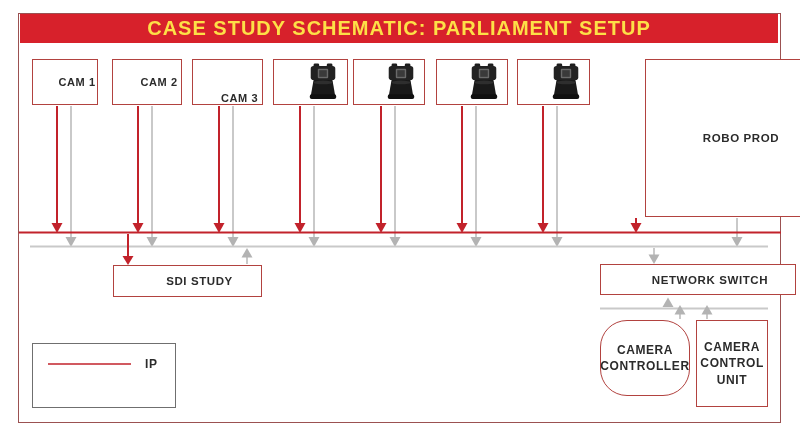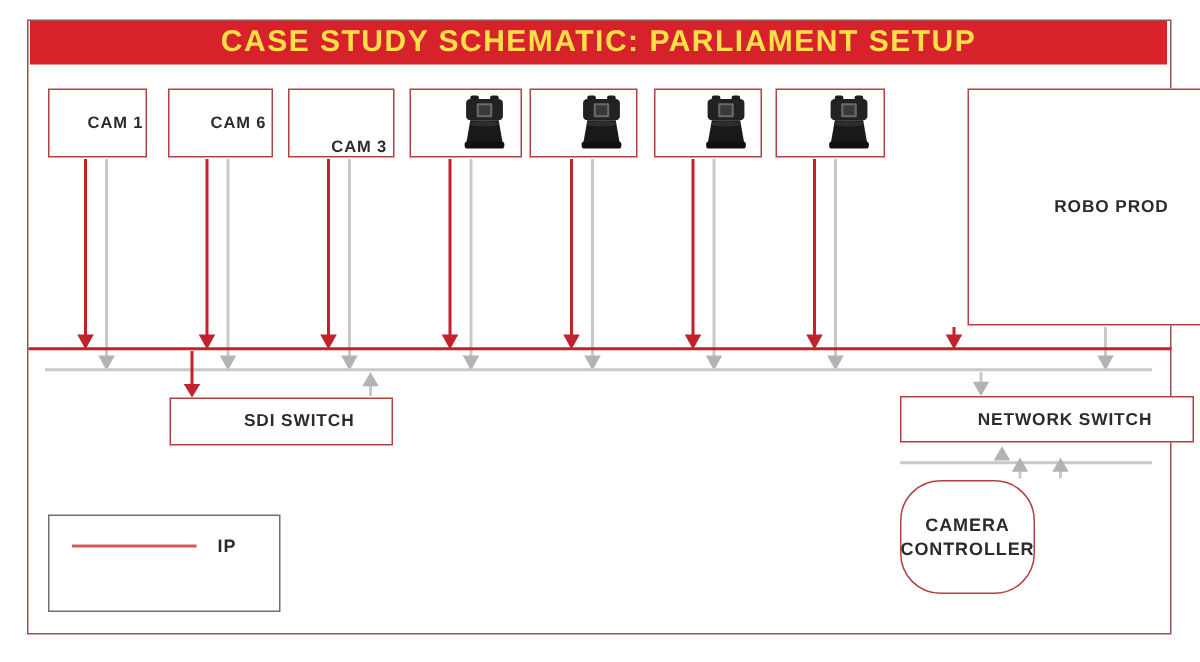--- a/index.html
+++ b/index.html
@@ -41,21 +41,21 @@
   .ptz2{left:353px;width:72px;}
   .ptz3{left:436px;width:72px;}
   .ptz4{left:517px;width:73px;}
   .robo{left:633px;top:59px;width:168px;height:158px;font-size:11.5px;margin-left:12px;}
   .sdi-router{left:113px;top:265px;width:149px;height:32px;font-size:11.5px;}
   .network-switch{left:600px;top:264px;width:196px;height:31px;font-size:11.5px;text-align:center;}
   .cam-controller{left:600px;top:320px;width:90px;height:76px;font-size:12px;line-height:1.35;padding:0 4px;border-radius:27px;}
   .cam-control-unit{left:696px;top:320px;width:72px;height:87px;font-size:12px;line-height:1.35;padding:0 6px;}
   .cam-icon{width:34px;height:40px;display:block;}
   .legend{
-    position:absolute;left:32px;top:343px;width:155px;height:65px;
+    position:absolute;left:32px;top:343px;width:144px;height:65px;
     border:1px solid var(--legend-border);box-sizing:border-box;
     display:flex;flex-direction:column;padding-top:8px;
   }
   .legend-row{height:24px;display:flex;align-items:center;padding-left:15px;}
   .legend-line{width:83px;height:2px;flex:0 0 83px;}
   .legend-line.ip{background:var(--line-red);opacity:.75;}
   .legend-line.sdi{background:var(--line-gray);}
   .legend-label{margin-left:14px;font-weight:700;font-size:12px;letter-spacing:0.6px;}
   svg.wires{position:absolute;left:0;top:0;pointer-events:none;}
   .l-red{stroke:var(--line-red);stroke-width:2;}
@@ -86,21 +86,21 @@
   <div class="frame"></div>
 
   <div class="banner">
     <span>CASE STUDY SCHEMATIC: PARLIAMENT SETUP</span>
   </div>
 
   <div class="node cam-box cam1">
     <span>CAM 1</span>
   </div>
   <div class="node cam-box cam2">
-    <span>CAM 6</span>
+    <span>CAM 2</span>
   </div>
   <div class="node cam-box cam3">
     <span>CAM 3</span>
   </div>
   <div class="node cam-box ptz1">
     <svg class="cam-icon" viewBox="0 0 36 40">
         <use href="#ptzcam"></use>
       </svg>
   </div>
   <div class="node cam-box ptz2">
@@ -177,27 +177,30 @@
       <line class="l-gray" x1="600" y1="308.5" x2="768" y2="308.5"></line>
       <polygon class="a-gray" points="662.5,307 673.5,307 668,297.5"></polygon>
       <line class="l-gray" x1="680" y1="319" x2="680" y2="314"></line>
         <polygon class="a-gray" points="674.5,314.5 685.5,314.5 680,305"></polygon>
       <line class="l-gray" x1="707" y1="319" x2="707" y2="314"></line>
         <polygon class="a-gray" points="701.5,314.5 712.5,314.5 707,305"></polygon>
     </g>
   </svg>
 
   <div class="node sdi-router">
-    <span>SDI SWITCH</span>
+    <span>SDI STUDY</span>
   </div>
   <div class="node network-switch">
     <span>NETWORK SWITCH</span>
   </div>
   <div class="node cam-controller">
     <span>CAMERA CONTROLLER</span>
+  </div>
+  <div class="node cam-control-unit">
+    <span>CAMERA CONTROL UNIT</span>
   </div>
 
   <div class="legend">
     <div class="legend-row">
       <span class="legend-line ip"></span>
       <span class="legend-label">IP</span>
     </div>
   </div>
 
 </div>

